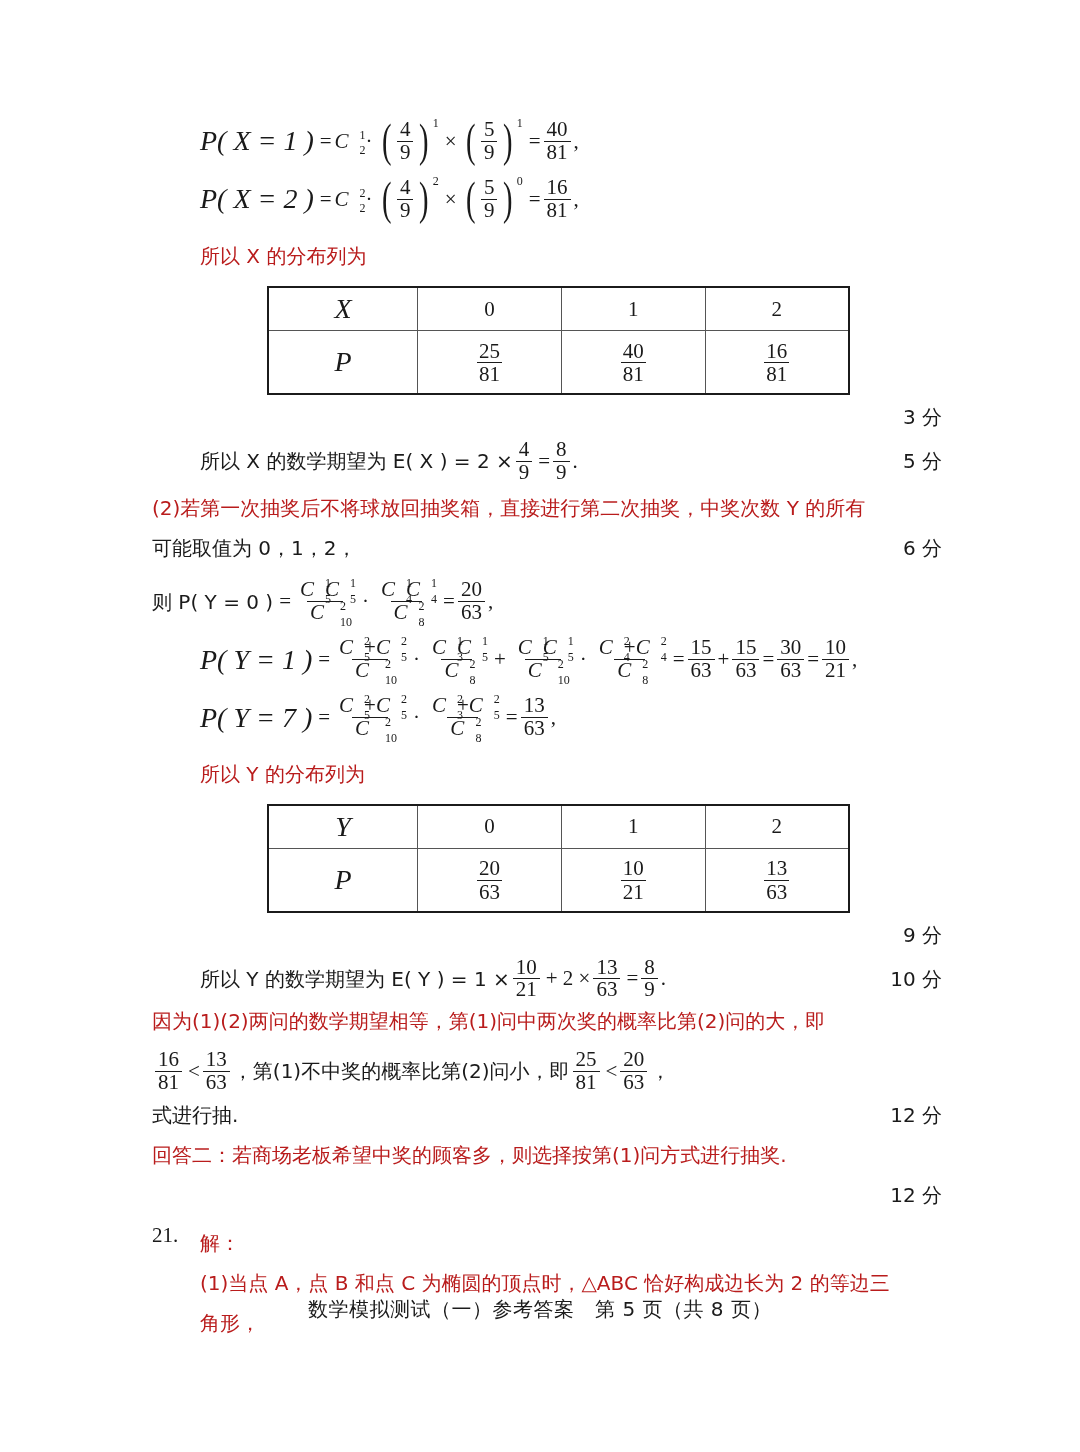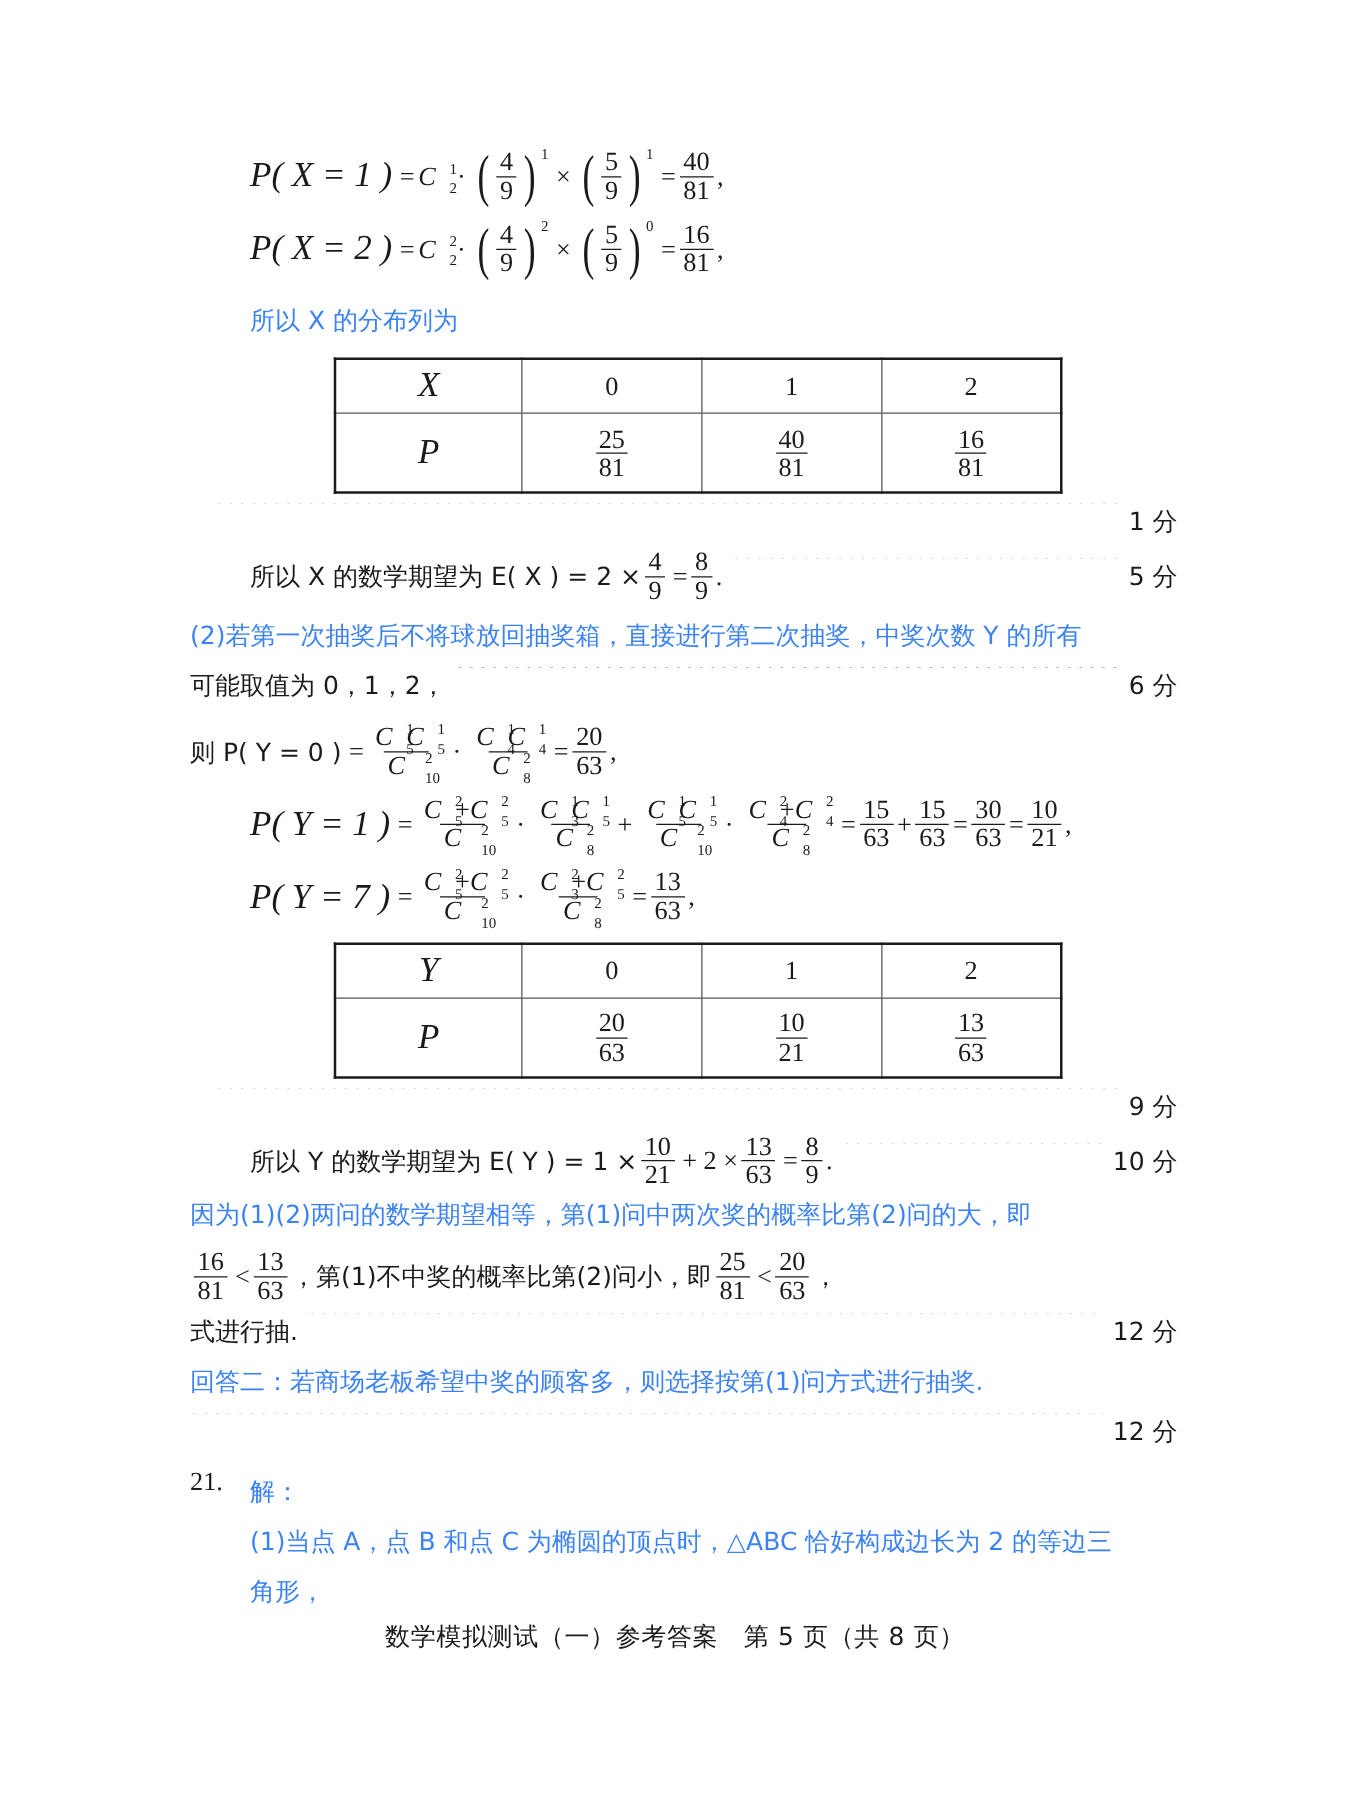--- a/index.html
+++ b/index.html
@@ -24,21 +24,21 @@
   }
   .content {
     position: absolute;
     left: 152px;
     top: 118px;
     width: 790px;
   }
   .para {
     font-size: 21px;
     line-height: 40px;
-    color: #3b82f6;
+    color: #b91c1c;
   }
   .indent { padding-left: 48px; }
 
   .cn { font-family: "DejaVu Sans", "Liberation Sans", sans-serif; font-size: 20px; }
   .mi { font-family: "Liberation Serif", serif; font-style: italic; font-size: 28px; }
   .mn { font-family: "Liberation Serif", serif; font-style: normal; font-size: 21px; }
 
   
   .eq {
     display: flex;
@@ -309,21 +309,21 @@
           <span class="num">16</span>
           <span class="den">81</span>
         </span>
       </td>
     </tr>
   </tbody>
       </table>
 
   <div class="leader-row" style="margin-top:2px; padding-left:12px;">
     <span class="leader"></span>
-    <span class="score cn">1 分</span>
+    <span class="score cn">3 分</span>
   </div>
 
   <div class="leader-row" style="margin-top:2px; padding-left:48px;">
     <span class="eq">
       <span class="cn">所以 X 的数学期望为 E( X ) = 2 ×</span>
       <span class="frac">
         <span class="num">4</span>
         <span class="den">9</span>
       </span>
       <span class="sp-s"></span>
@@ -475,20 +475,21 @@
     </span>
     <span class="sp"></span>
     <span class="mn">=</span>
     <span class="frac">
       <span class="num">13</span>
       <span class="den">63</span>
     </span>
     <span class="mn">,</span>
   </div>
 
+  <div class="para cn indent" style="margin-top:10px;">所以 Y 的分布列为</div>
 
   <table class="dist-table">
     <tbody>
           <tr class="head">
       <td class="first"><span class="mi">Y</span></td>
       <td><span class="mn">0</span></td>
       <td><span class="mn">1</span></td>
       <td><span class="mn">2</span></td>
     </tr>
     <tr class="body">

